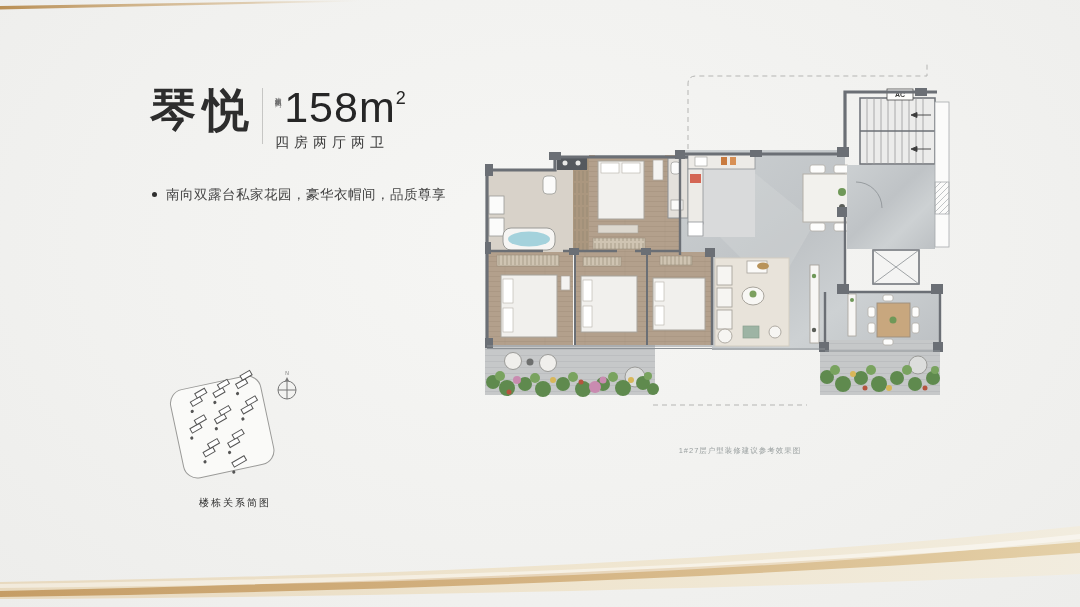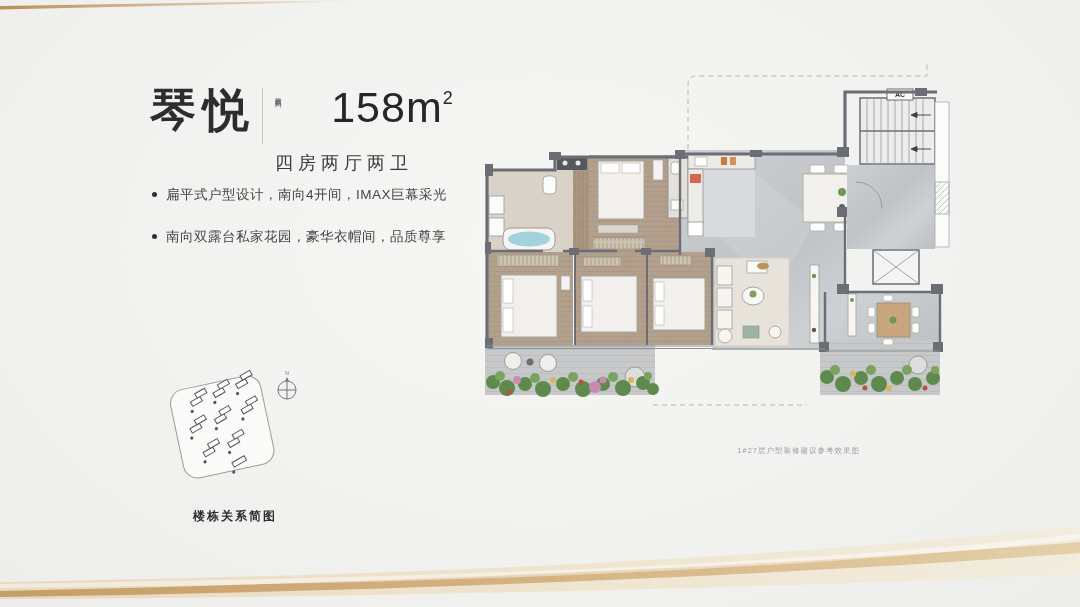--- a/index.html
+++ b/index.html
@@ -7,31 +7,31 @@
     width:1080px;height:607px;position:relative;overflow:hidden;
     background:#f2f2f0;
     font-family:"Liberation Sans","DejaVu Sans",sans-serif;
     color:#3b3b3b;
   }
   .bgwash{position:absolute;inset:0;background:radial-gradient(ellipse at 50% 40%, #f6f6f4 0%, #f1f1ef 60%, #ededeb 100%);}
   
   .header{position:absolute;left:150px;top:86px;display:flex;align-items:flex-start;}
   .title{font-family:"Liberation Serif","DejaVu Serif",serif;font-size:46px;font-weight:700;letter-spacing:7px;color:#2d2d2d;line-height:1.1;}
   .vdivider{width:1px;height:56px;background:#c6c6c4;margin:2px 12px 0 6px;}
-  .areawrap{display:flex;align-items:flex-start;gap:47px;}
+  .areawrap{display:flex;align-items:flex-start;}
   .areanote{writing-mode:vertical-rl;text-orientation:upright;font-size:6.5px;color:#6a6a6a;letter-spacing:1px;margin:6px 2px 0 0;line-height:1.1;}
   .areanum{font-size:43px;font-weight:500;color:#262626;line-height:1.0;letter-spacing:1px;}
   .areanum sup{font-size:18px;font-weight:500;vertical-align:18px;letter-spacing:0;}
-  .spec{font-size:18px;letter-spacing:5px;color:#3a3a3a;margin-top:22px;font-weight:500;}
+  .spec{font-size:14px;letter-spacing:5px;color:#3a3a3a;margin-top:5px;font-weight:500;}
   .features{position:absolute;left:152px;top:186px;width:320px;list-style:none;margin:0;padding:0;}
   .features li{display:flex;align-items:flex-start;margin-bottom:24px;font-size:13.5px;color:#454545;letter-spacing:0.5px;line-height:1.3;}
   .features .dot{width:5px;height:5px;border-radius:50%;background:#2f2f2f;margin:6px 9px 0 0;flex:0 0 auto;}
   .sitewrap{position:absolute;left:160px;top:368px;width:150px;}
-  .sitelabel{margin-top:18px;text-align:center;font-size:12px;font-weight:700;letter-spacing:2px;color:#2e2e2e;}
-  .caption{position:absolute;left:620px;top:446px;width:240px;text-align:right;font-size:7.5px;color:#9aa0a0;letter-spacing:1px;}
+  .sitelabel{margin-top:6px;text-align:center;font-size:10px;font-weight:400;letter-spacing:2px;color:#2e2e2e;}
+  .caption{position:absolute;left:620px;top:446px;width:240px;text-align:center;font-size:7.5px;color:#9aa0a0;letter-spacing:1px;}
   
   .ribbon{position:absolute;left:0;bottom:0;width:1080px;height:95px;}
   .topline{position:absolute;left:0;top:0;width:360px;height:12px;}
 </style>
 </head>
 <body>
 
 <div class="bgwash"></div>
 
 <svg class="topline" viewBox="0 0 360 12">
@@ -51,24 +51,20 @@
   <div>
     <div class="areawrap">
       <div class="areanote">建筑面积约</div>
       <div class="areanum"><span>158m</span><sup>2</sup></div>
     </div>
     <div class="spec">四房两厅两卫</div>
   </div>
 </div>
 
 <ul class="features">
-  <li>
-      <span class="dot"></span>
-      <span>扁平式户型设计，南向4开间，IMAX巨幕采光</span>
-    </li>
   <li>
       <span class="dot"></span>
       <span>南向双露台私家花园，豪华衣帽间，品质尊享</span>
     </li>
 </ul>
 
 <div class="sitewrap">
   <svg width="150" height="118" viewBox="0 0 150 118">
     <g transform="rotate(-12 62 58)">
       <rect x="16" y="14" width="92" height="90" rx="14" fill="#fafaf8" stroke="#9a9a98" stroke-width="1"></rect>

